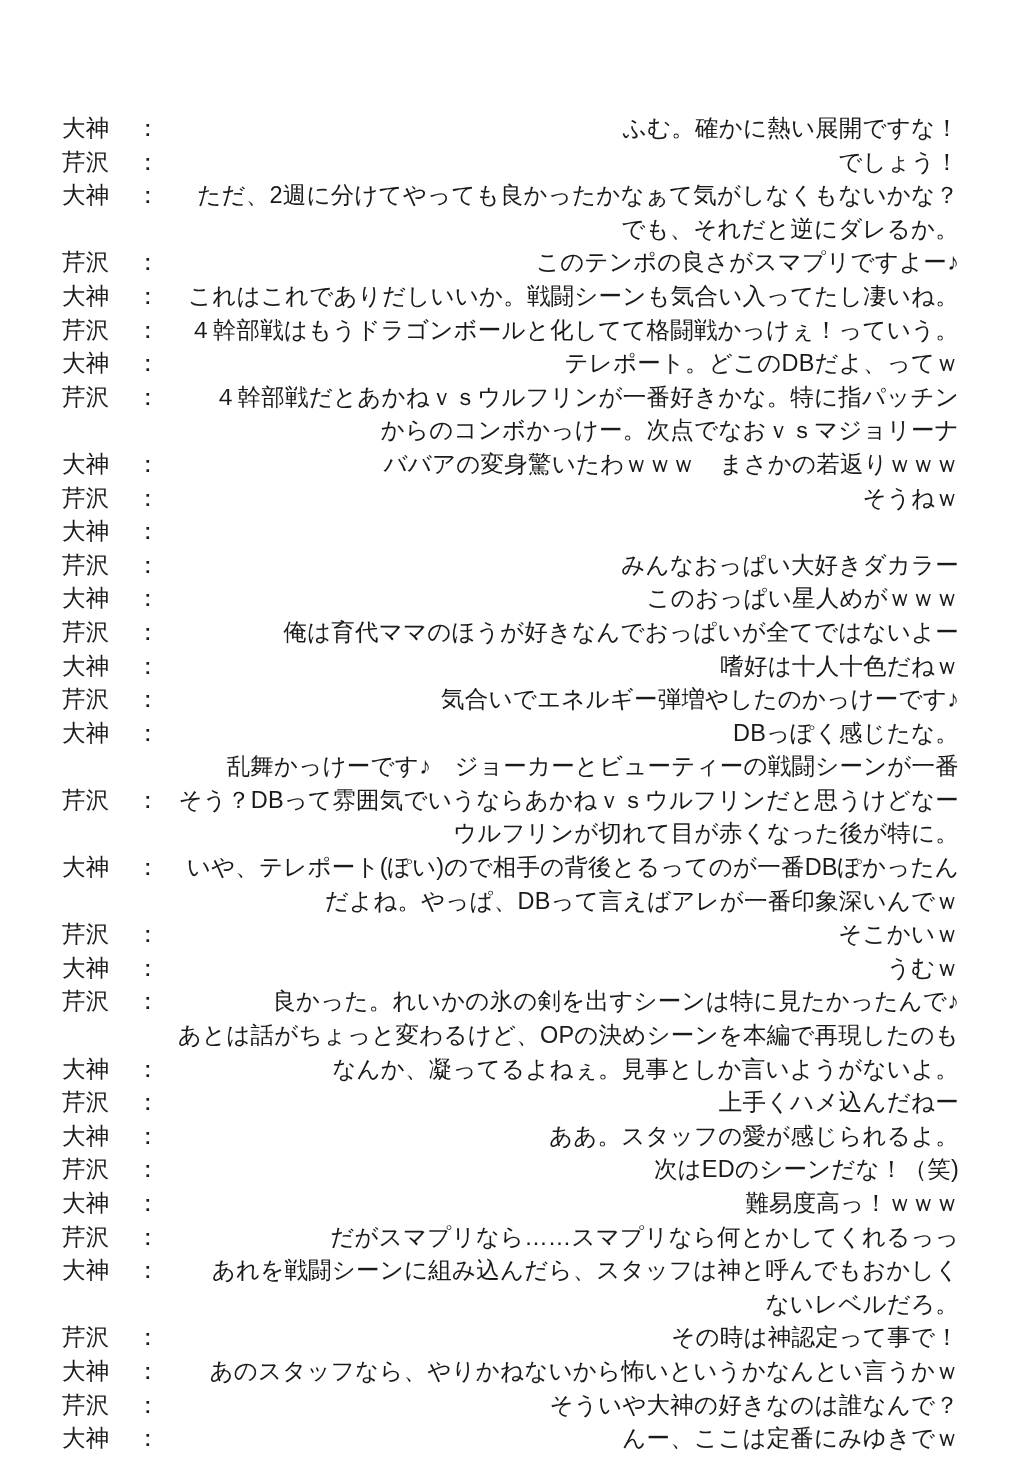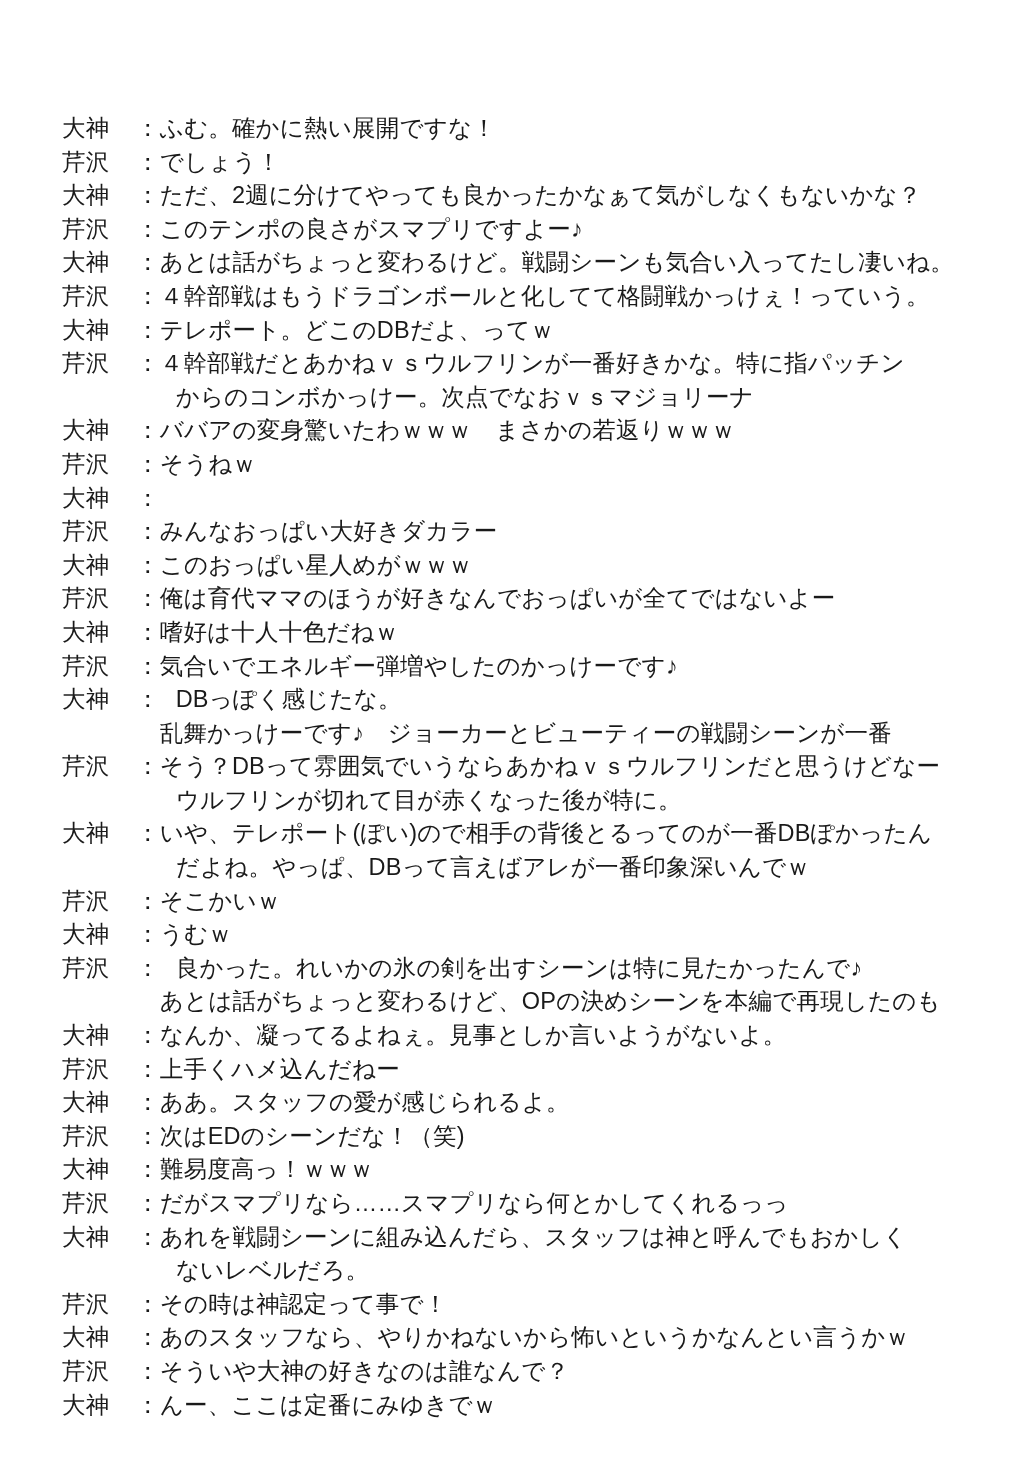--- a/index.html
+++ b/index.html
@@ -40,20 +40,21 @@
   .colon {
     flex: 0 0 auto;
     white-space: pre;
   }
   .texts {
     flex: 1 1 auto;
   }
   .text-row {
     display: block;
     white-space: pre-wrap;
+    text-align: right;
   }
   .indent {
     padding-left: 16px;
   }
 </style>
 </head>
 <body>
 
 <div id="page">
   <div class="dialogue" id="dialogue">
@@ -69,34 +70,35 @@
         <span class="colon">：</span>
         <span class="texts">
           <span class="text-row">でしょう！</span>
         </span>
       </div>
       <div class="line">
         <span class="speaker">大神</span>
         <span class="colon">：</span>
         <span class="texts">
           <span class="text-row">ただ、2週に分けてやっても良かったかなぁて気がしなくもないかな？</span>
+          <span class="text-row indent">でも、それだと逆にダレるか。</span>
         </span>
       </div>
       <div class="line">
         <span class="speaker">芹沢</span>
         <span class="colon">：</span>
         <span class="texts">
           <span class="text-row">このテンポの良さがスマプリですよー♪</span>
         </span>
       </div>
       <div class="line">
         <span class="speaker">大神</span>
         <span class="colon">：</span>
         <span class="texts">
-          <span class="text-row">あとは話がちょっと変わるけど。戦闘シーンも気合い入ってたし凄いね。</span>
+          <span class="text-row">これはこれでありだしいいか。戦闘シーンも気合い入ってたし凄いね。</span>
         </span>
       </div>
       <div class="line">
         <span class="speaker">芹沢</span>
         <span class="colon">：</span>
         <span class="texts">
           <span class="text-row">４幹部戦はもうドラゴンボールと化してて格闘戦かっけぇ！っていう。</span>
         </span>
       </div>
       <div class="line">

